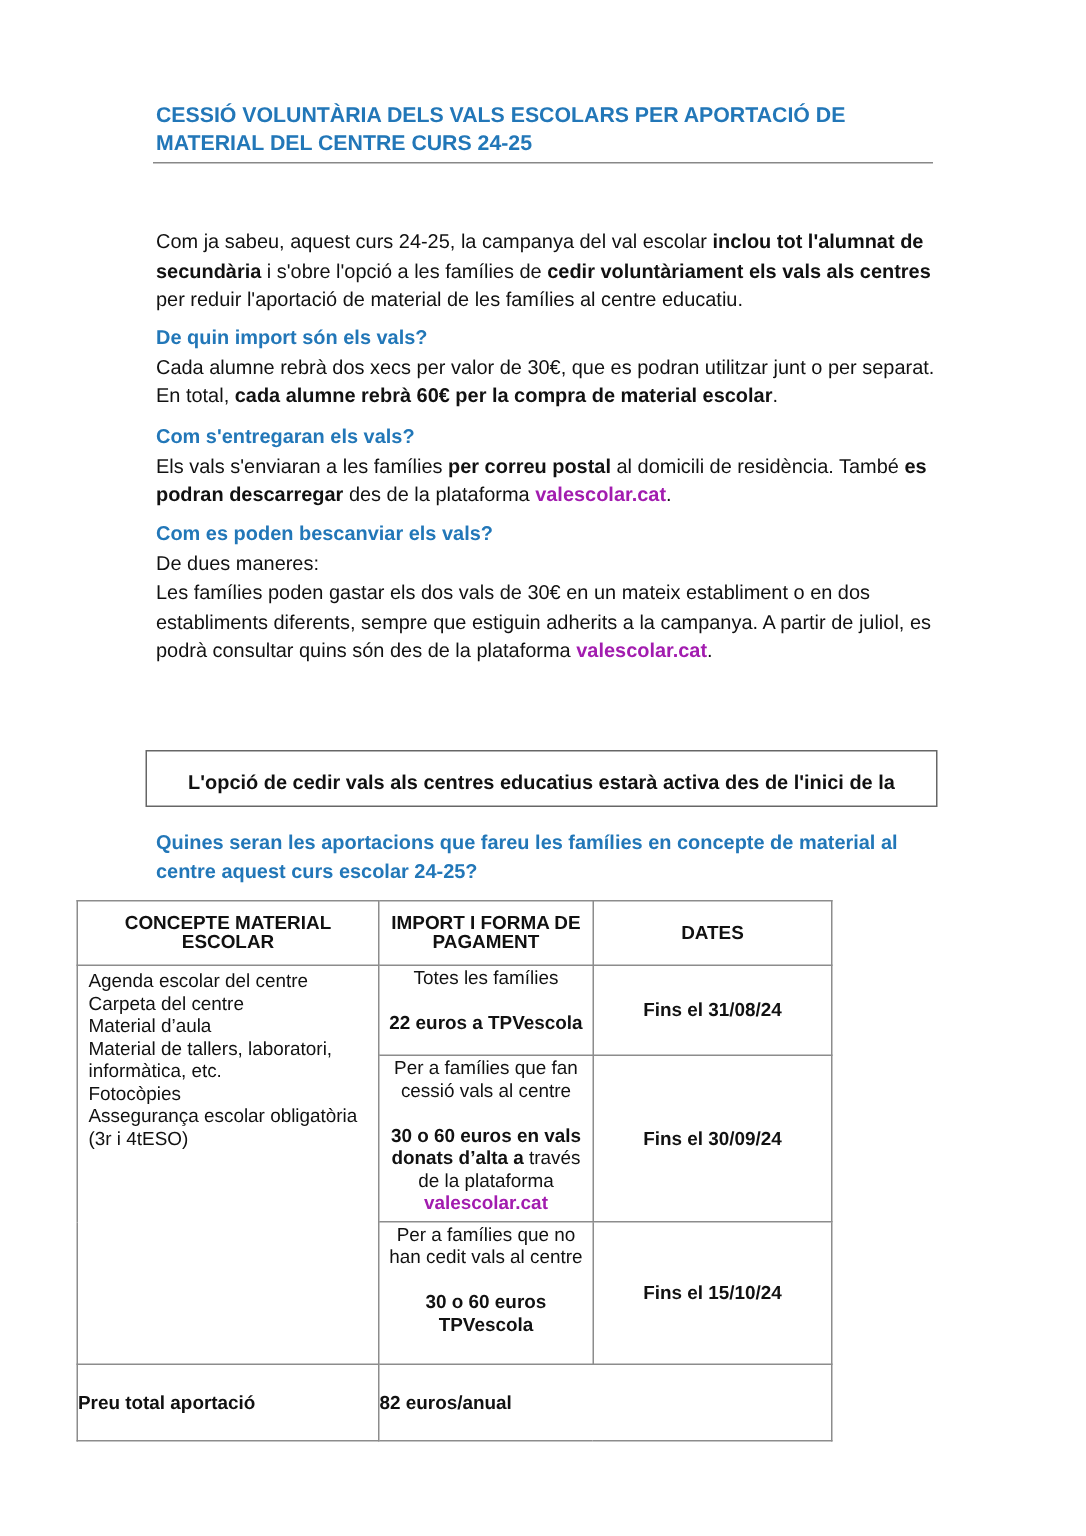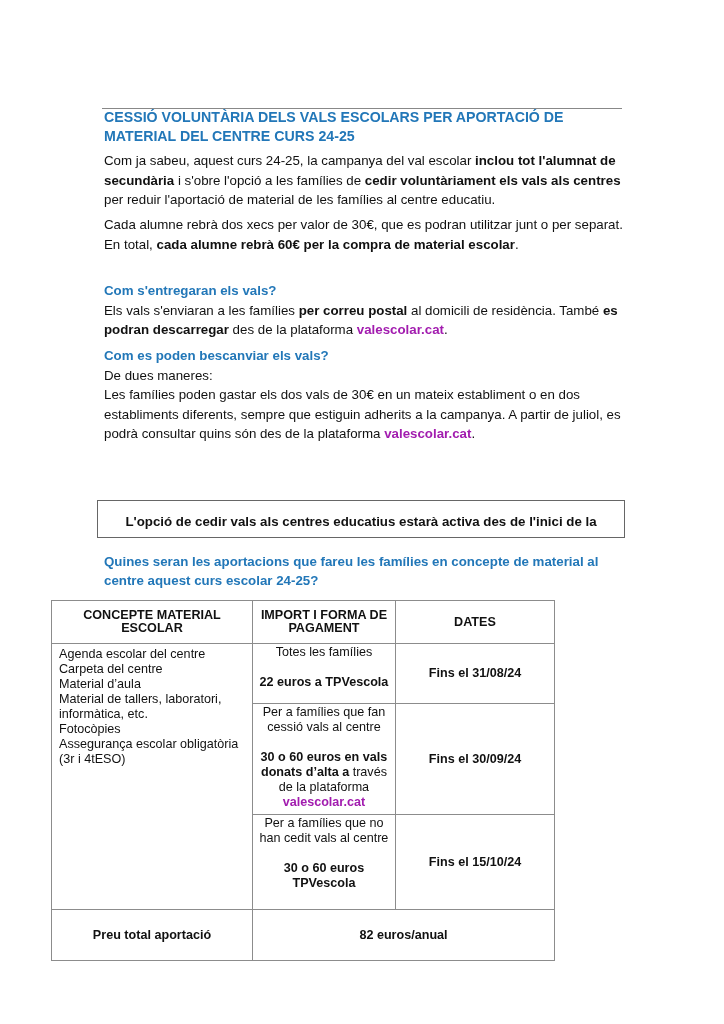--- a/index.html
+++ b/index.html
@@ -23,21 +23,20 @@
     .title {
       position: absolute;
       left: 104px;
       top: 68px;
       width: 520px;
       font-size: 14.2px;
       line-height: 19px;
       font-weight: bold;
       color: #2277b8;
       letter-spacing: 0;
-      margin-top: 40px;
     }
     .title-rule {
       position: absolute;
       left: 102px;
       top: 108px;
       width: 520px;
       height: 0;
       border-top: 1px solid #888888;
     }
     .body-text {
@@ -129,40 +128,40 @@
     .spacer { display: block; height: 15px; }
     .date-cell {
       text-align: center;
       font-weight: bold;
     }
     .r1 { height: 60px; }
     .r2 { height: 107px; }
     .r3 { height: 95px; }
     .total-row td {
       height: 50px;
-      text-align: center;
       font-weight: bold;
     }
   </style>
 </head>
 <body>
 
 <div class="page">
 
   <div class="title">
     <span>CESSIÓ VOLUNTÀRIA DELS VALS ESCOLARS PER APORTACIÓ DE</span><br>
     <span>MATERIAL DEL CENTRE CURS 24-25</span>
   </div>
   <div class="title-rule"></div>
 
   <div class="body-text intro">
     <span>Com ja sabeu, aquest curs 24-25, la campanya del val escolar </span><b>inclou tot l'alumnat de secundària</b><span> i s'obre l'opció a les famílies de </span><b>cedir voluntàriament els vals als centres</b><span> per reduir l'aportació de material de les famílies al centre educatiu.</span>
   </div>
 
   <div class="body-text sec1">
+    <div class="heading">De quin import són els vals?</div>
     <div>
       <span>Cada alumne rebrà dos xecs per valor de 30€, que es podran utilitzar junt o per separat. En total, </span><b>cada alumne rebrà 60€ per la compra de material escolar</b><span>.</span>
     </div>
   </div>
 
   <div class="body-text sec2">
     <div class="heading">Com s'entregaran els vals?</div>
     <div>
       <span>Els vals s'enviaran a les famílies </span><b>per correu postal</b><span> al domicili de residència. També </span><b>es podran descarregar</b><span> des de la plataforma </span><span class="link">valescolar.cat</span><span>.</span>
     </div>

